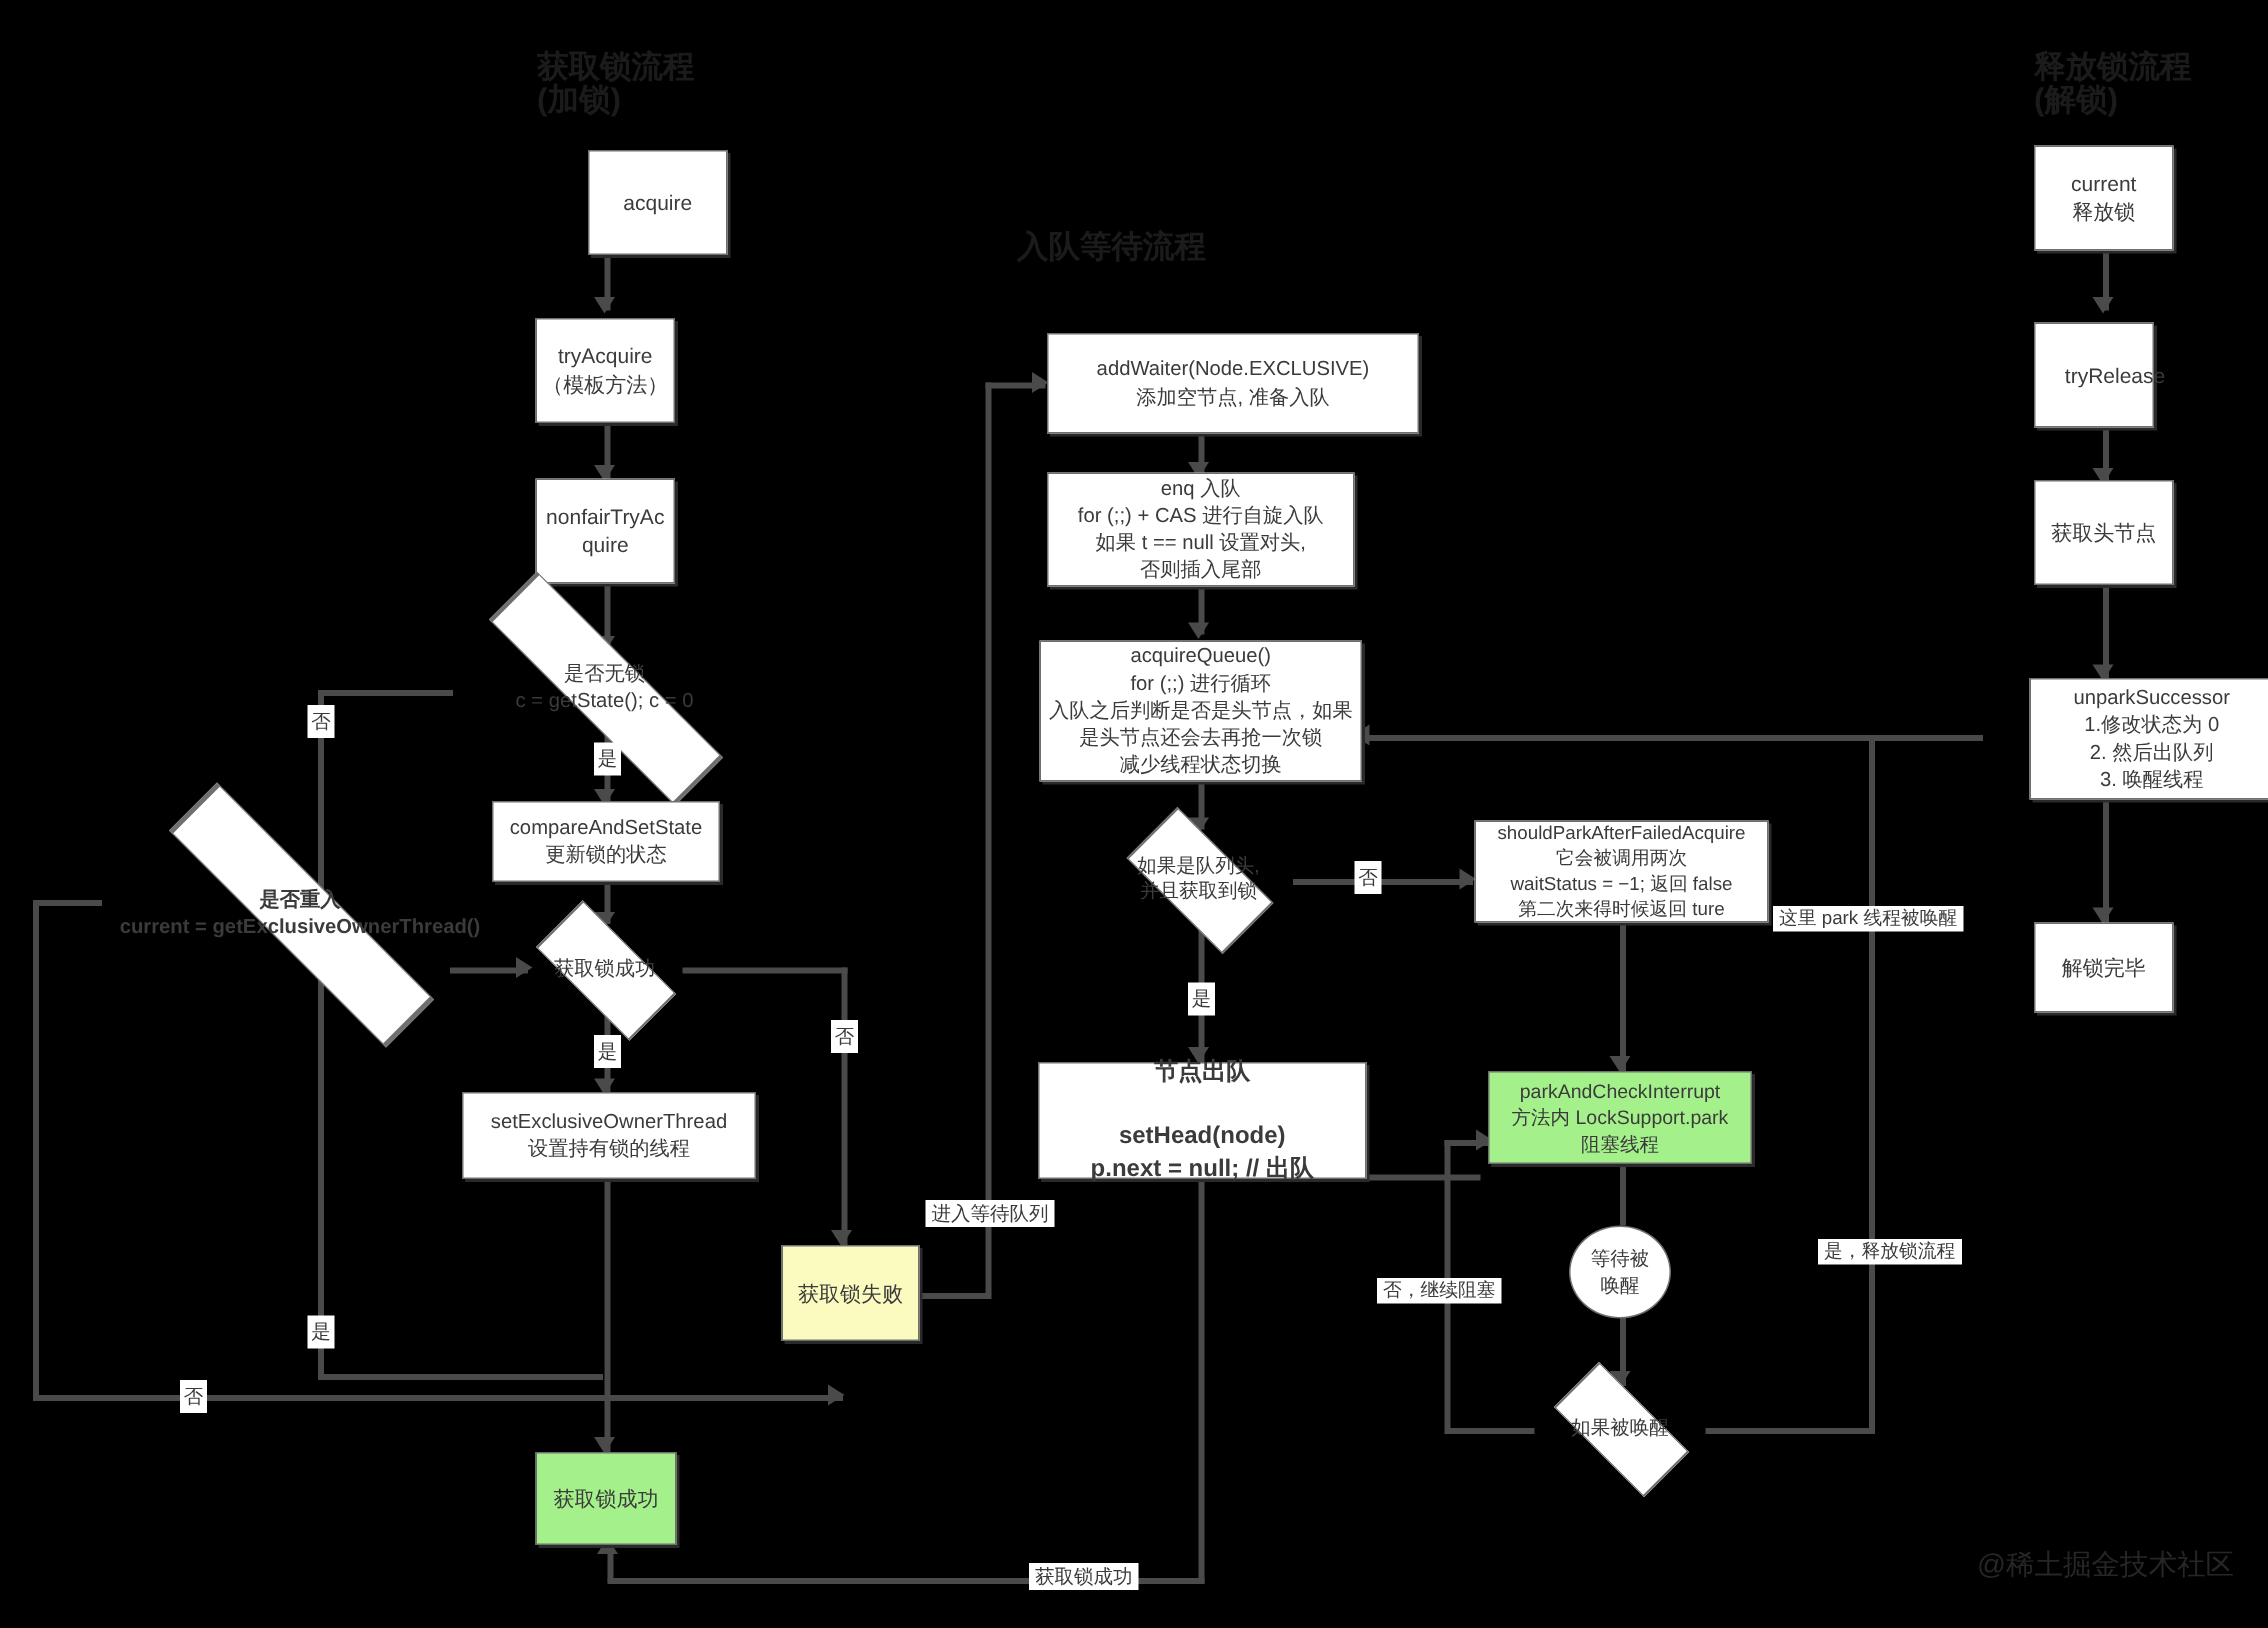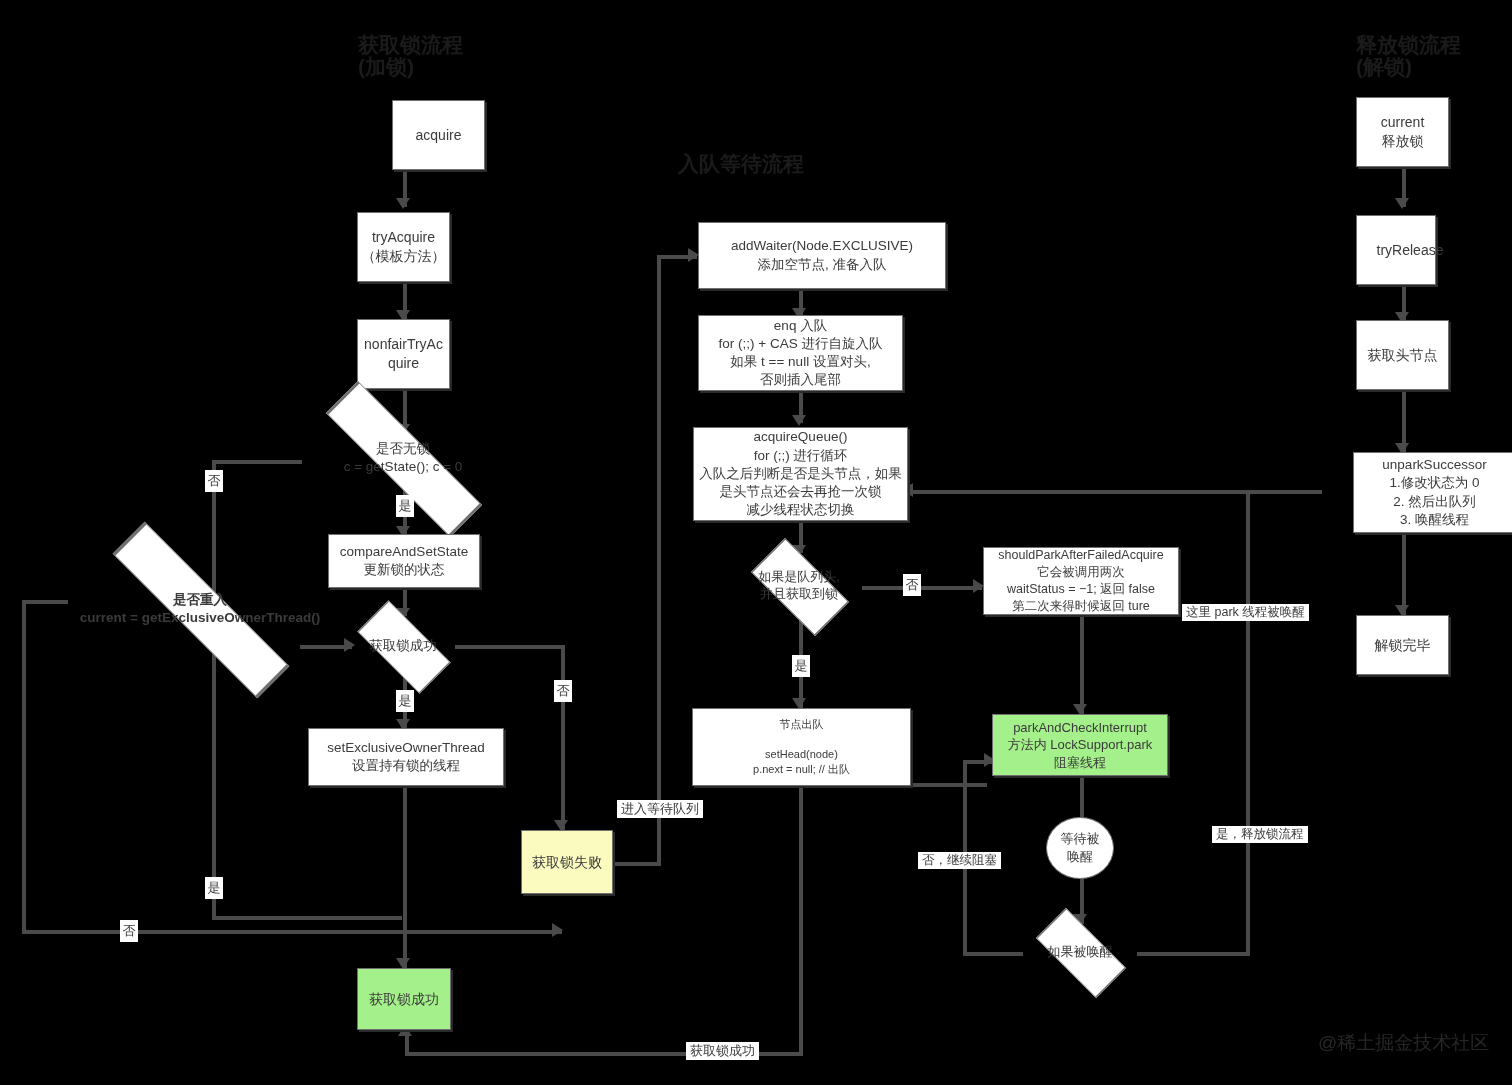--- a/index.html
+++ b/index.html
@@ -263,21 +263,21 @@
     <div class="shape" style="width:58px;height:58px;margin-left:-29px;margin-top:-29px;transform:rotate(45deg) scale(1.51,0.80);"></div>
     <div class="dtext" style="font-size:13px;">如果是队列头,
 并且获取到锁</div>
   </div>
 
   <div class="node" style="left:983px;top:547px;width:196px;height:68px;font-size:12.5px;">shouldParkAfterFailedAcquire
 它会被调用两次
 waitStatus = −1; 返回 false
 第二次来得时候返回 ture</div>
 
-  <div class="node" style="left:692px;top:708px;width:219px;height:78px;font-size:11px;">节点出队
+  <div class="node" style="left:692px;top:708px;width:219px;height:78px;font-size:16px;font-weight:bold;">节点出队
 
 setHead(node)
 p.next = null; // 出队</div>
 
   <div class="node green" style="left:992px;top:714px;width:176px;height:62px;font-size:13px;">parkAndCheckInterrupt
 方法内 LockSupport.park
 阻塞线程</div>
 
   <div class="node circle" style="left:1046px;top:817px;width:68px;height:62px;font-size:13px;">等待被
 唤醒</div>

